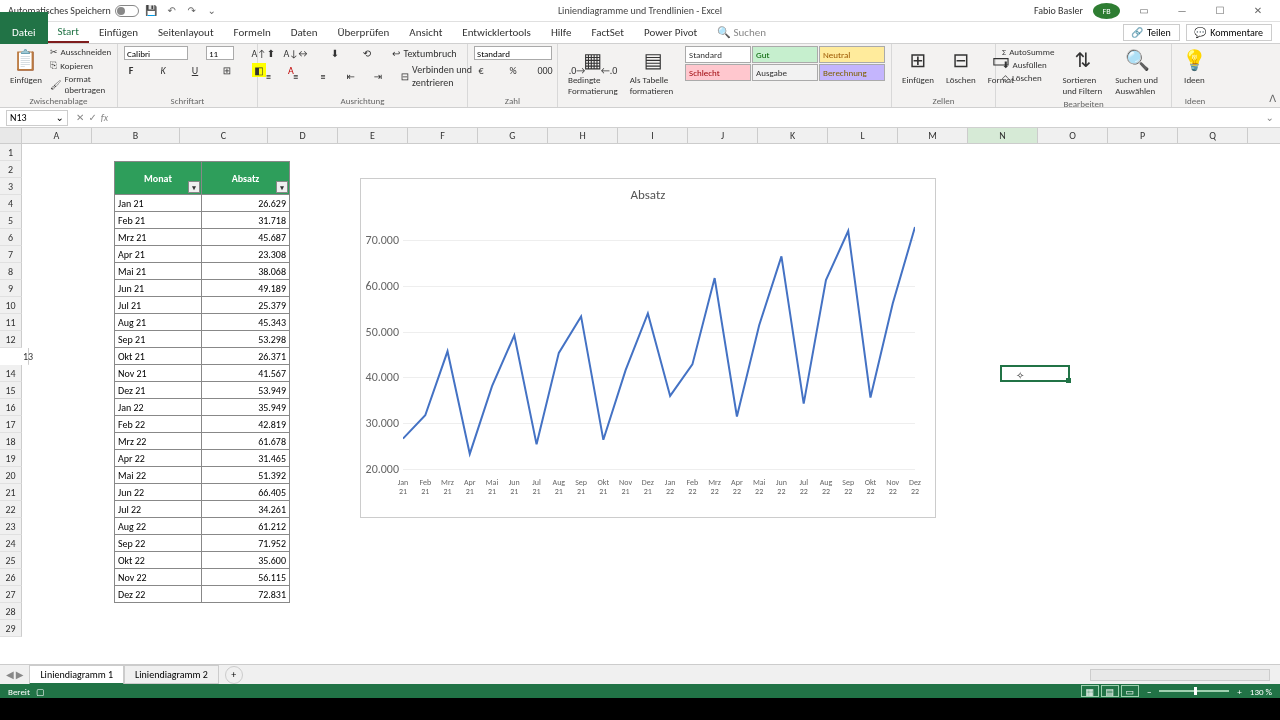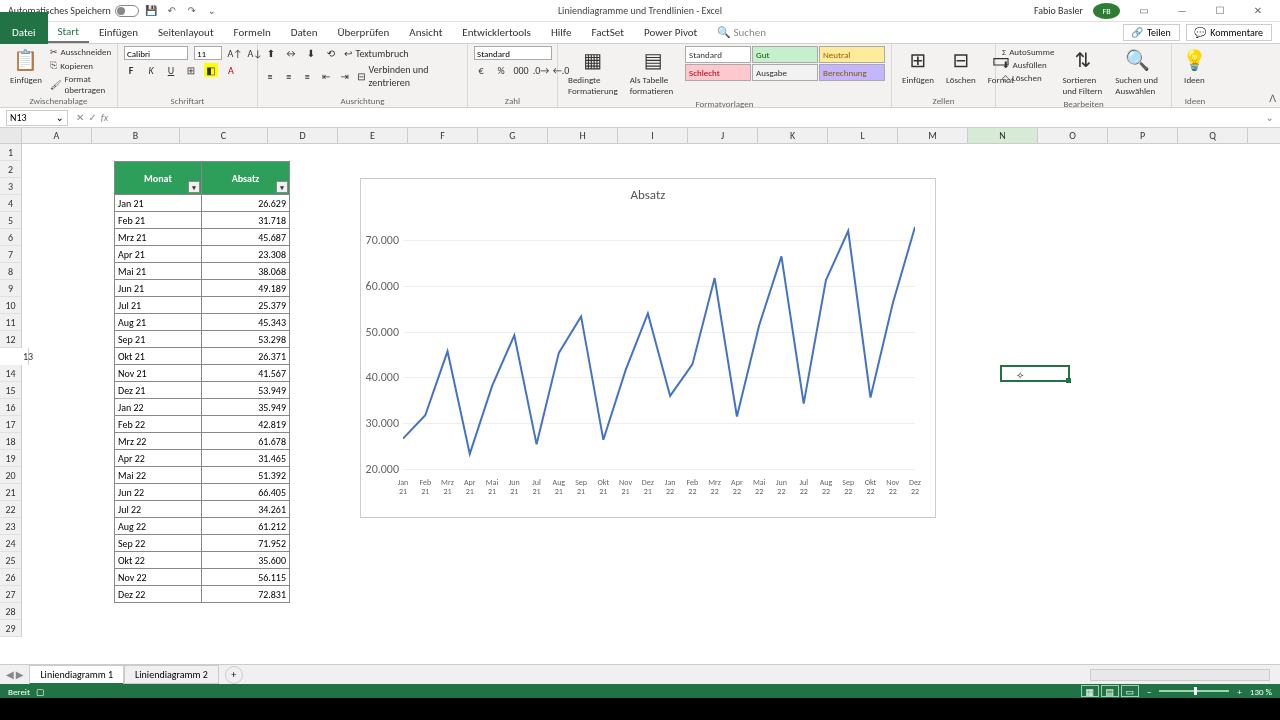--- a/index.html
+++ b/index.html
@@ -15,36 +15,36 @@
 .qat-icon { width: 14px; height: 14px; display: inline-flex; align-items: center; justify-content: center; color: #666; }
 .titlebar-center { position: absolute; left: 50%; transform: translateX(-50%); color: #444; }
 .titlebar-right { position: absolute; right: 0; display: flex; align-items: center; gap: 10px; padding-right: 8px; }
 .user-badge { width: 27px; height: 16px; border-radius: 50%; background: #2e7d32; color: #fff; font-size: 8px; display: flex; align-items: center; justify-content: center; }
 .win-btn { width: 28px; height: 20px; display: flex; align-items: center; justify-content: center; color: #666; font-size: 10px; }
 
 
 .ribbon-tabs { height: 22px; background: #fff; display: flex; align-items: center; font-size: 11px; border-bottom: 1px solid #d0d0d0; padding-left: 0; }
 .tab-file { background: #217346; color: #fff; padding: 14px 12px; }
 .tab { padding: 3px 10px; color: #333; cursor: pointer; }
-.tab.active { border-bottom: 2px solid #737373; color: #217346; }
+.tab.active { border-bottom: 2px solid #7f1d1d; color: #217346; }
 .ribbon-tabs-right { position: absolute; right: 8px; display: flex; gap: 6px; align-items: center; }
 .share-btn { border: 1px solid #ccc; padding: 1px 8px; font-size: 10px; display: flex; align-items: center; gap: 3px; }
 
 
 .ribbon { height: 64px; background: #f3f2f1; border-bottom: 1px solid #d0d0d0; display: flex; font-size: 10px; color: #333; position: relative; }
 .ribbon-group { border-right: 1px solid #d8d8d8; padding: 2px 6px 0 6px; display: flex; flex-direction: column; justify-content: space-between; height: 100%; }
 .group-label { text-align: center; font-size: 9px; color: #666; padding-bottom: 1px; }
 .group-body { display: flex; gap: 4px; align-items: flex-start; flex: 1; }
 .big-btn { display: flex; flex-direction: column; align-items: center; justify-content: center; padding: 2px 4px; gap: 2px; font-size: 9px; }
 .big-icon { font-size: 20px; }
 .small-row { display: flex; flex-direction: column; gap: 2px; font-size: 9px; }
 .small-item { display: flex; align-items: center; gap: 3px; }
 .font-select { width: 64px; height: 14px; border: 1px solid #aaa; font-size: 9px; padding: 0 2px; background: #fff; }
 .size-select { width: 28px; height: 14px; border: 1px solid #aaa; font-size: 9px; padding: 0 2px; background: #fff; }
-.btn-row { display: flex; gap: 6px; align-items: center; }
+.btn-row { display: flex; gap: 18px; align-items: center; }
 .mini-btn { width: 14px; height: 14px; display: flex; align-items: center; justify-content: center; font-size: 10px; }
 .style-cell { width: 66px; height: 17px; border: 1px solid #aaa; font-size: 9px; display: flex; align-items: center; padding: 0 3px; }
 .style-standard { background: #fff; }
 .style-schlecht { background: #ffc7ce; color: #9c0006; }
 .style-gut { background: #c6efce; color: #006100; }
 .style-ausgabe { background: #f2f2f2; }
 .style-neutral { background: #ffeb9c; color: #9c5700; }
 .style-berechnung { background: #c4b5fd; color: #7f6000; }
 .num-select { width: 78px; height: 14px; border: 1px solid #aaa; font-size: 9px; background: #fff; padding: 0 2px; }
 
@@ -245,21 +245,20 @@
             <div class="style-cell style-gut">Gut</div>
             <div class="style-cell style-neutral">Neutral</div>
           </div>
           <div style="display:flex;gap:1px">
             <div class="style-cell style-schlecht">Schlecht</div>
             <div class="style-cell style-ausgabe">Ausgabe</div>
             <div class="style-cell style-berechnung">Berechnung</div>
           </div>
         </div>
       </div>
-      <div class="group-label">Formatvorlagen</div>
     </div>
     <div class="ribbon-group" style="width:104px">
       <div class="group-body">
         <div class="big-btn">
             <span class="big-icon">⊞</span>
             <span>Einfügen</span>
           </div>
         <div class="big-btn">
             <span class="big-icon">⊟</span>
             <span>Löschen</span>

